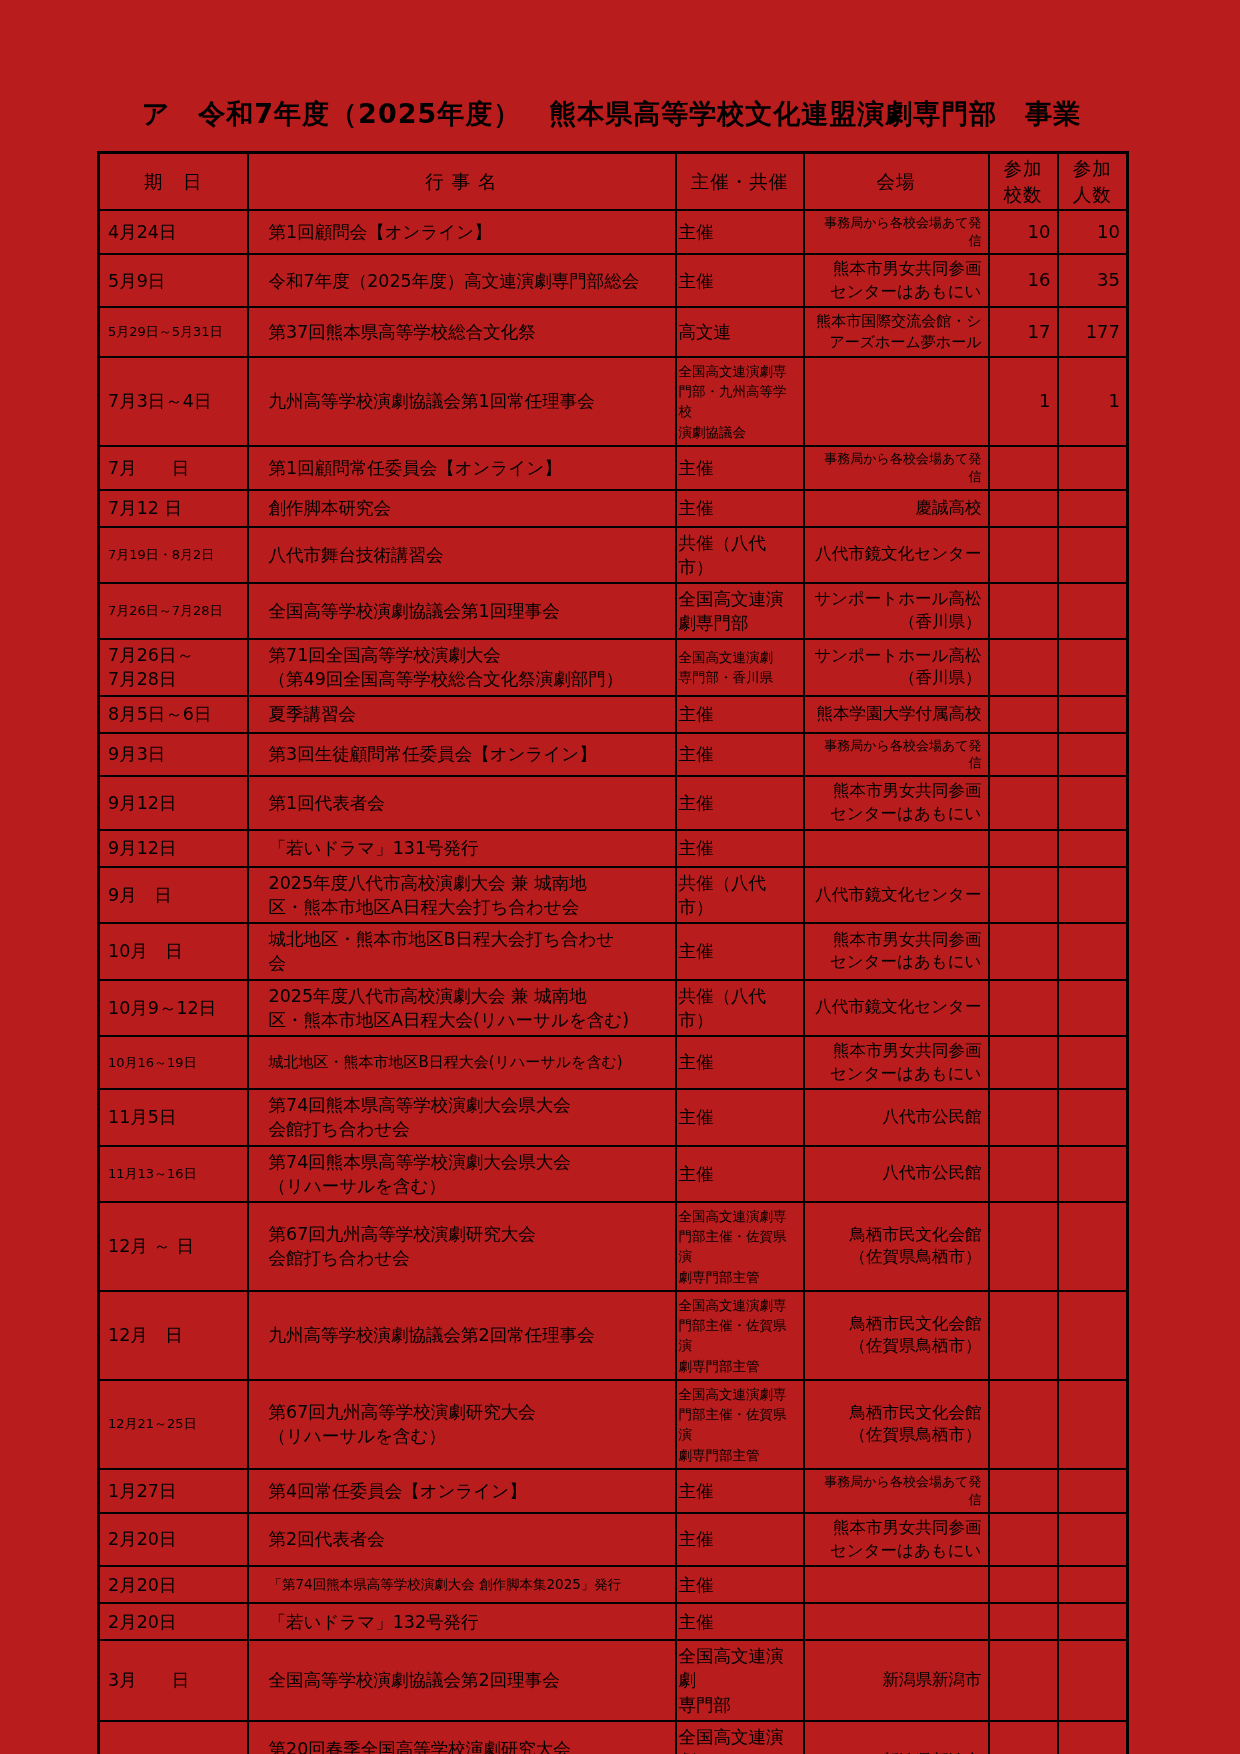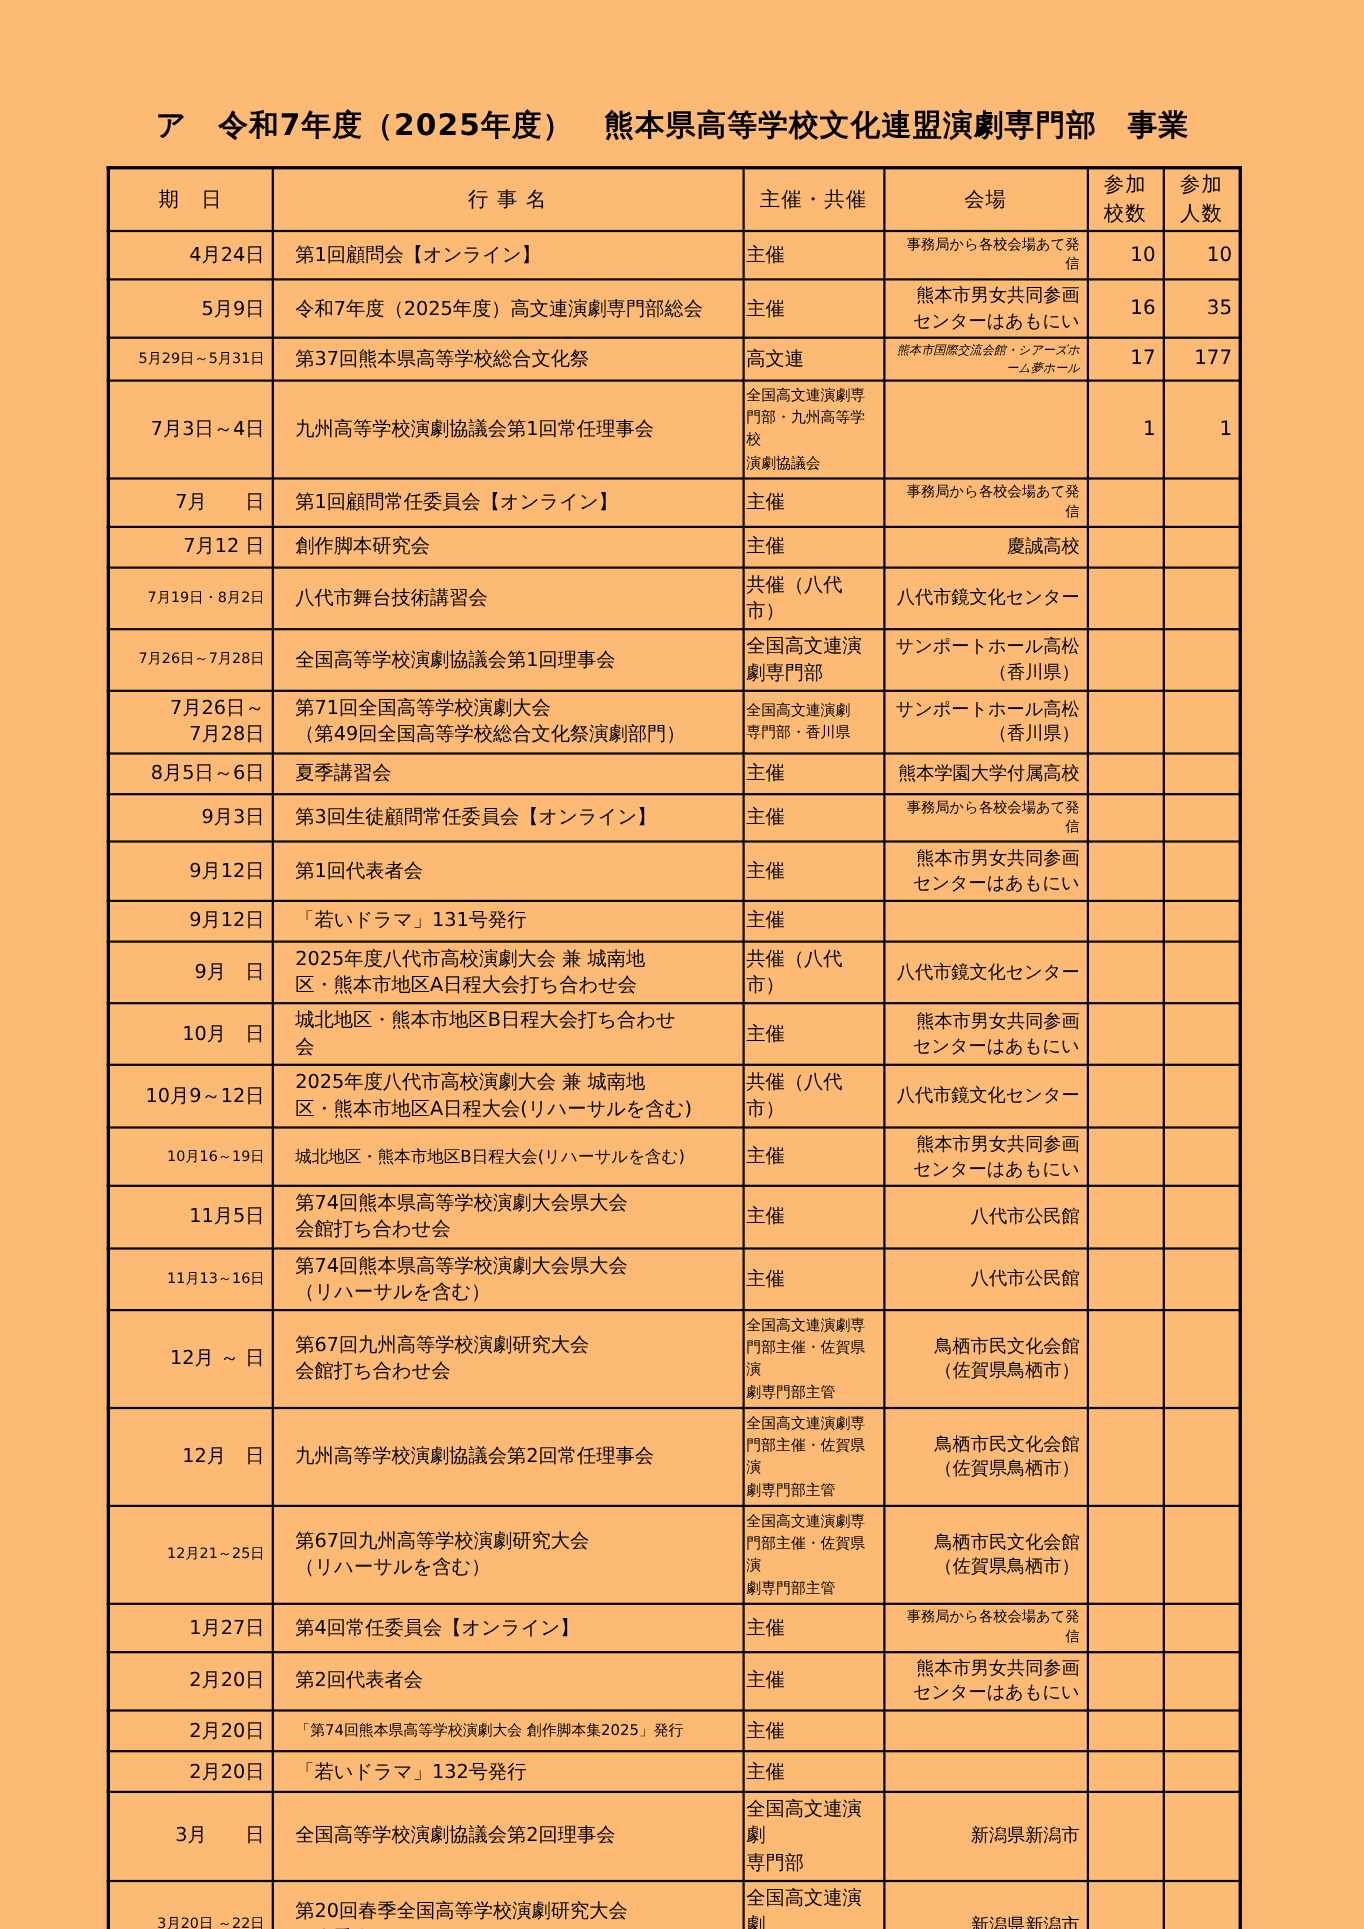--- a/index.html
+++ b/index.html
@@ -1,32 +1,32 @@
 <!DOCTYPE html>
 <html lang="ja"><head>
 <meta charset="utf-8">
 <style>
   html,body{margin:0;padding:0;background:#fff;}
   body{font-family:"DejaVu Sans","Liberation Sans",sans-serif;color:#000;}
-  .page{width:1240px;height:1754px;box-sizing:border-box;padding:96px 0 0 97px;background:#fdba74;overflow:hidden;}
+  .page{width:1240px;height:1754px;box-sizing:border-box;padding:96px 0 0 97px;background:#b91c1c;overflow:hidden;}
   .title{width:1029px;text-align:center;font-size:27px;font-weight:bold;letter-spacing:1px;margin:0 0 19px 0;white-space:pre-line;}
   table.events{border-collapse:collapse;table-layout:fixed;width:1029px;border:3px solid #000;}
   table.events th,table.events td{border:2px solid #000;vertical-align:middle;white-space:pre-line;overflow:hidden;box-sizing:border-box;line-height:1.38;font-weight:normal;}
   thead th{height:52px;text-align:center;font-size:18.5px;letter-spacing:1px;padding:2px;}
   tbody td{height:37px;padding:3px 6px;}
-  .c-date{font-size:17.5px;padding-left:20px;text-align:right;}
+  .c-date{font-size:17.5px;padding-left:8px;}
   .c-date.sm{font-size:13px;letter-spacing:0;}
   .c-event{font-size:17.5px;padding-left:20px;}
   .c-event.sm{font-size:15px;}
   .c-event.xs{font-size:13.5px;}
   .c-org{font-size:17.5px;padding-left:2px;}
   .c-org.sm{font-size:13.5px;line-height:1.5;}
   .c-venue{font-size:16.5px;padding-left:7px;text-align:right;}
   .c-venue.sm{font-size:13px;}
-  .c-venue.xs{font-size:11px;letter-spacing:0;font-style:italic;}
+  .c-venue.xs{font-size:15px;letter-spacing:0;}
   .c-num{font-size:18px;text-align:right;}
 </style>
 </head>
 <body>
 
 <div class="page">
   <h1 class="title">ア　令和7年度（2025年度）　熊本県高等学校文化連盟演劇専門部　事業</h1>
 
   <table class="events">
     <colgroup>

